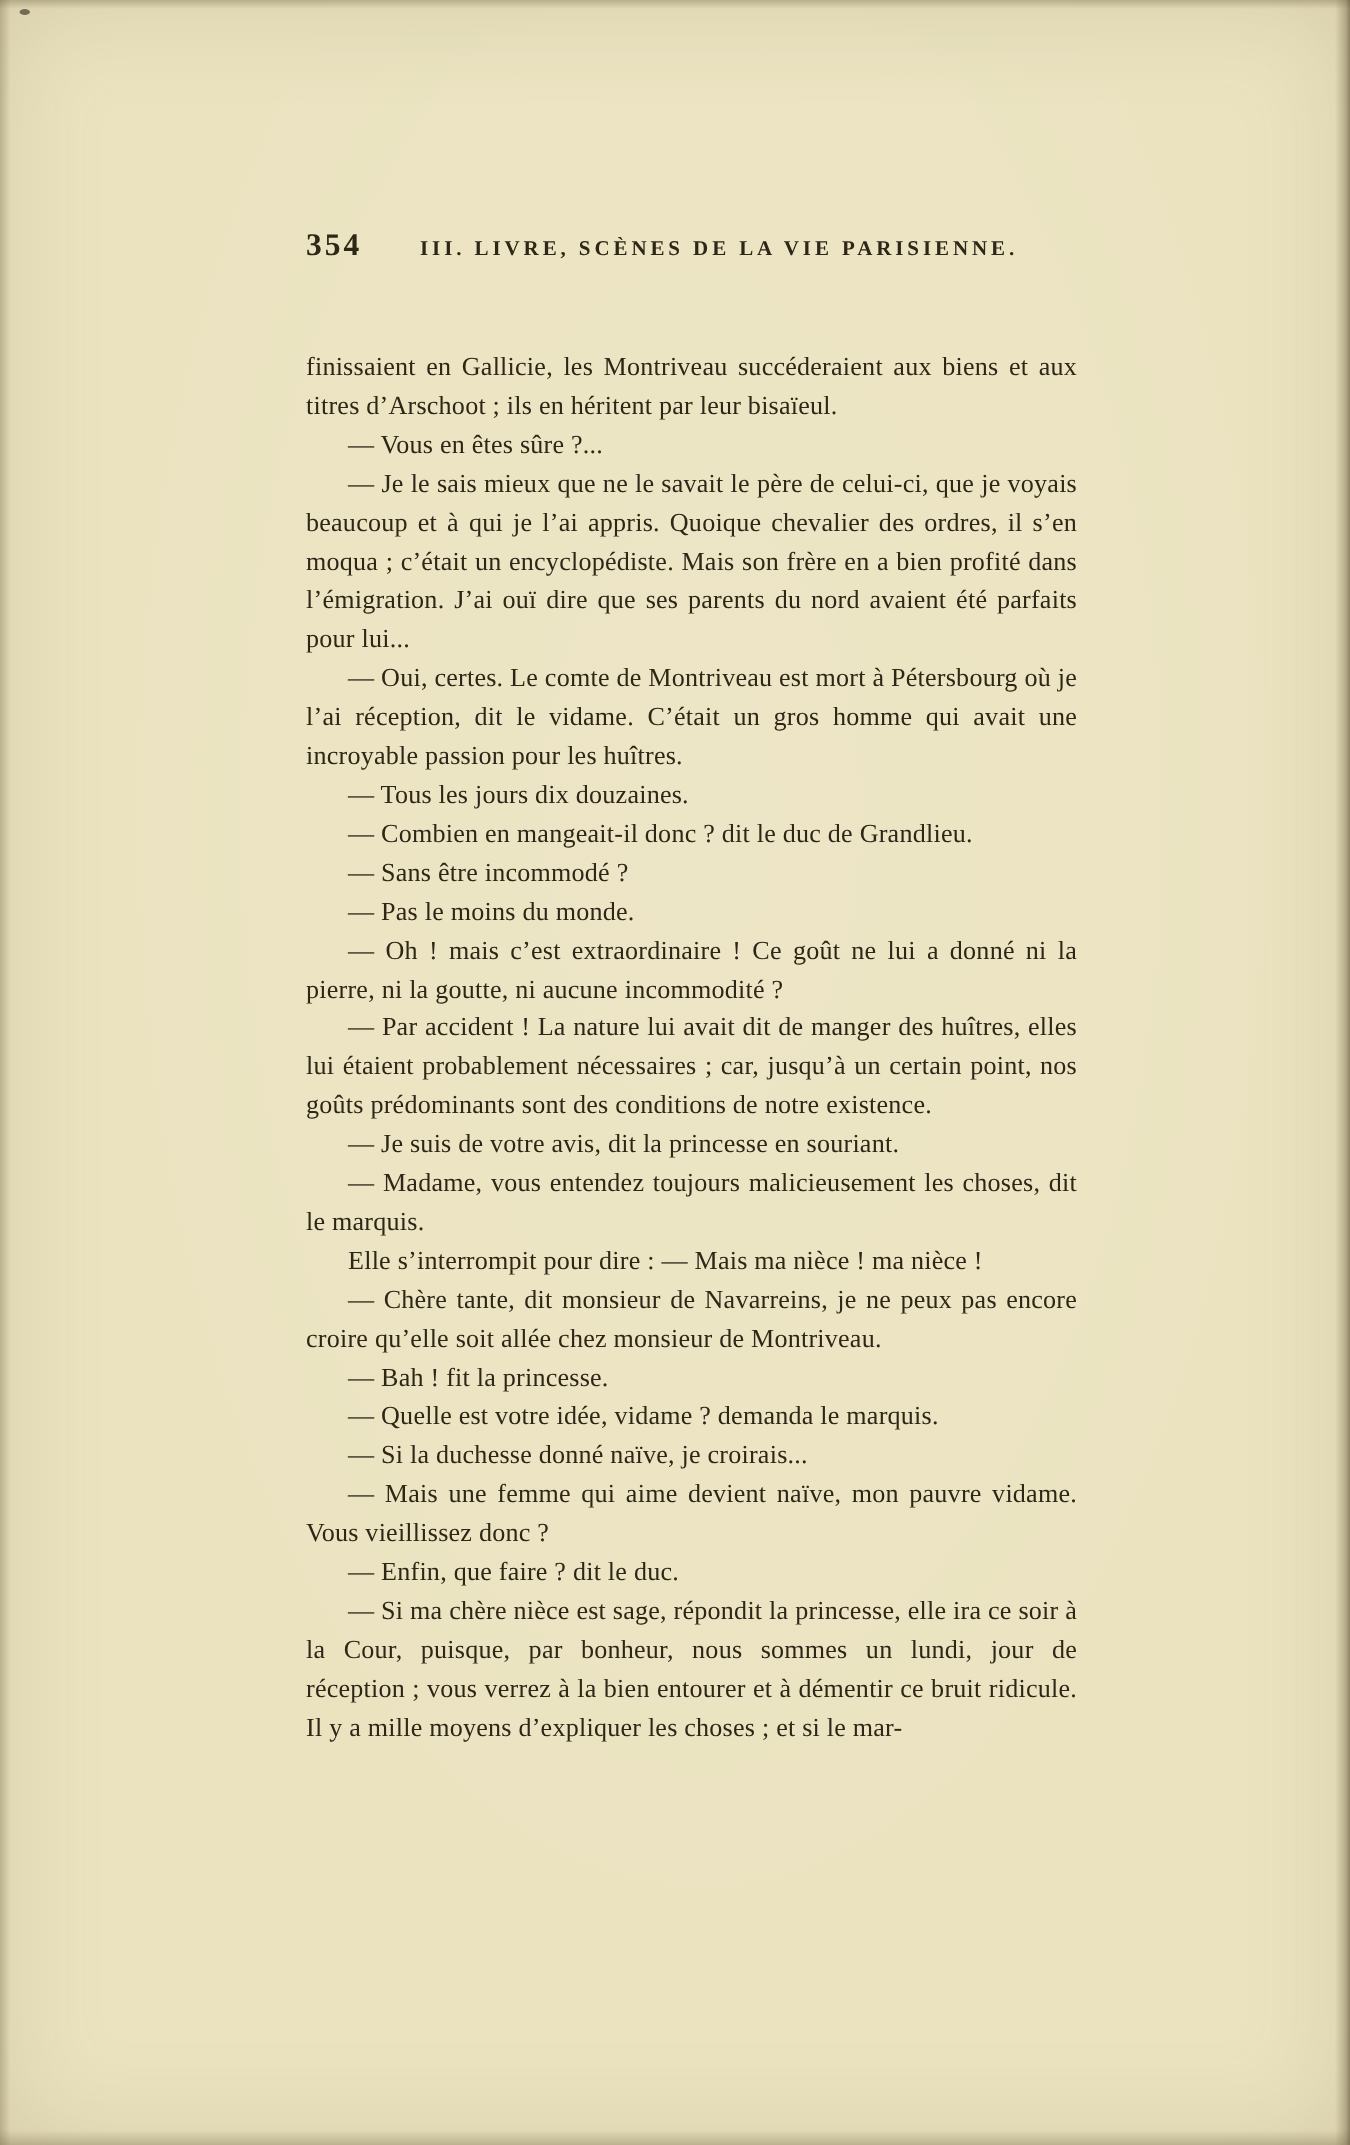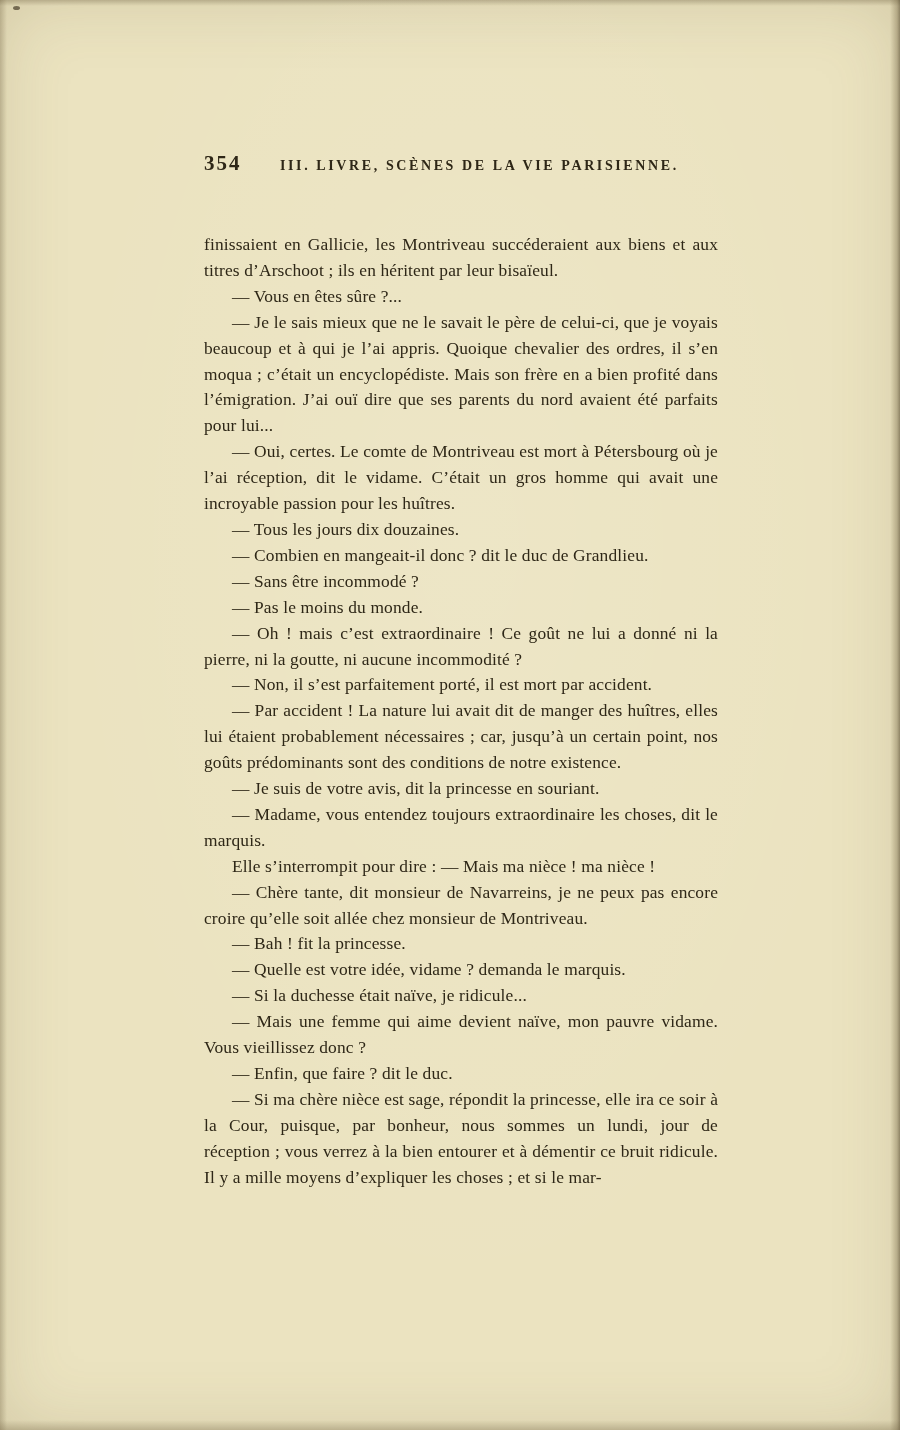--- a/index.html
+++ b/index.html
@@ -104,29 +104,28 @@
   <div class="text-block">
       <p class="continuation">finissaient en Gallicie, les Montriveau succéderaient aux biens et aux titres d’Arschoot&nbsp;; ils en héritent par leur bisaïeul.</p>
       <p>— Vous en êtes sûre&nbsp;?...</p>
       <p>— Je le sais mieux que ne le savait le père de celui-ci, que je voyais beaucoup et à qui je l’ai appris. Quoique chevalier des ordres, il s’en moqua&nbsp;; c’était un encyclopédiste. Mais son frère en a bien profité dans l’émigration. J’ai ouï dire que ses parents du nord avaient été parfaits pour lui...</p>
       <p>— Oui, certes. Le comte de Montriveau est mort à Pétersbourg où je l’ai réception, dit le vidame. C’était un gros homme qui avait une incroyable passion pour les huîtres.</p>
       <p>— Tous les jours dix douzaines.</p>
       <p>— Combien en mangeait-il donc&nbsp;? dit le duc de Grandlieu.</p>
       <p>— Sans être incommodé&nbsp;?</p>
       <p>— Pas le moins du monde.</p>
       <p>— Oh&nbsp;! mais c’est extraordinaire&nbsp;! Ce goût ne lui a donné ni la pierre, ni la goutte, ni aucune incommodité&nbsp;?</p>
-      <p>— Non, il s’est parfaitement porté, il est mort par accident.</p>
       <p>— Par accident&nbsp;! La nature lui avait dit de manger des huîtres, elles lui étaient probablement nécessaires&nbsp;; car, jusqu’à un certain point, nos goûts prédominants sont des conditions de notre existence.</p>
       <p>— Je suis de votre avis, dit la princesse en souriant.</p>
-      <p>— Madame, vous entendez toujours extraordinaire les choses, dit le marquis.</p>
+      <p>— Madame, vous entendez toujours malicieusement les choses, dit le marquis.</p>
       <p>Elle s’interrompit pour dire&nbsp;: — Mais ma nièce&nbsp;! ma nièce&nbsp;!</p>
       <p>— Chère tante, dit monsieur de Navarreins, je ne peux pas encore croire qu’elle soit allée chez monsieur de Montriveau.</p>
       <p>— Bah&nbsp;! fit la princesse.</p>
       <p>— Quelle est votre idée, vidame&nbsp;? demanda le marquis.</p>
-      <p>— Si la duchesse était naïve, je ridicule...</p>
+      <p>— Si la duchesse donné naïve, je croirais...</p>
       <p>— Mais une femme qui aime devient naïve, mon pauvre vidame. Vous vieillissez donc&nbsp;?</p>
       <p>— Enfin, que faire&nbsp;? dit le duc.</p>
       <p>— Si ma chère nièce est sage, répondit la princesse, elle ira ce soir à la Cour, puisque, par bonheur, nous sommes un lundi, jour de réception&nbsp;; vous verrez à la bien entourer et à démentir ce bruit ridicule. Il y a mille moyens d’expliquer les choses&nbsp;; et si le mar-</p>
     </div>
 
   <div class="edge-top"></div>
   <div class="edge-left"></div>
   <div class="edge-right"></div>
   <div class="edge-bottom"></div>
   <div class="speck"></div>

